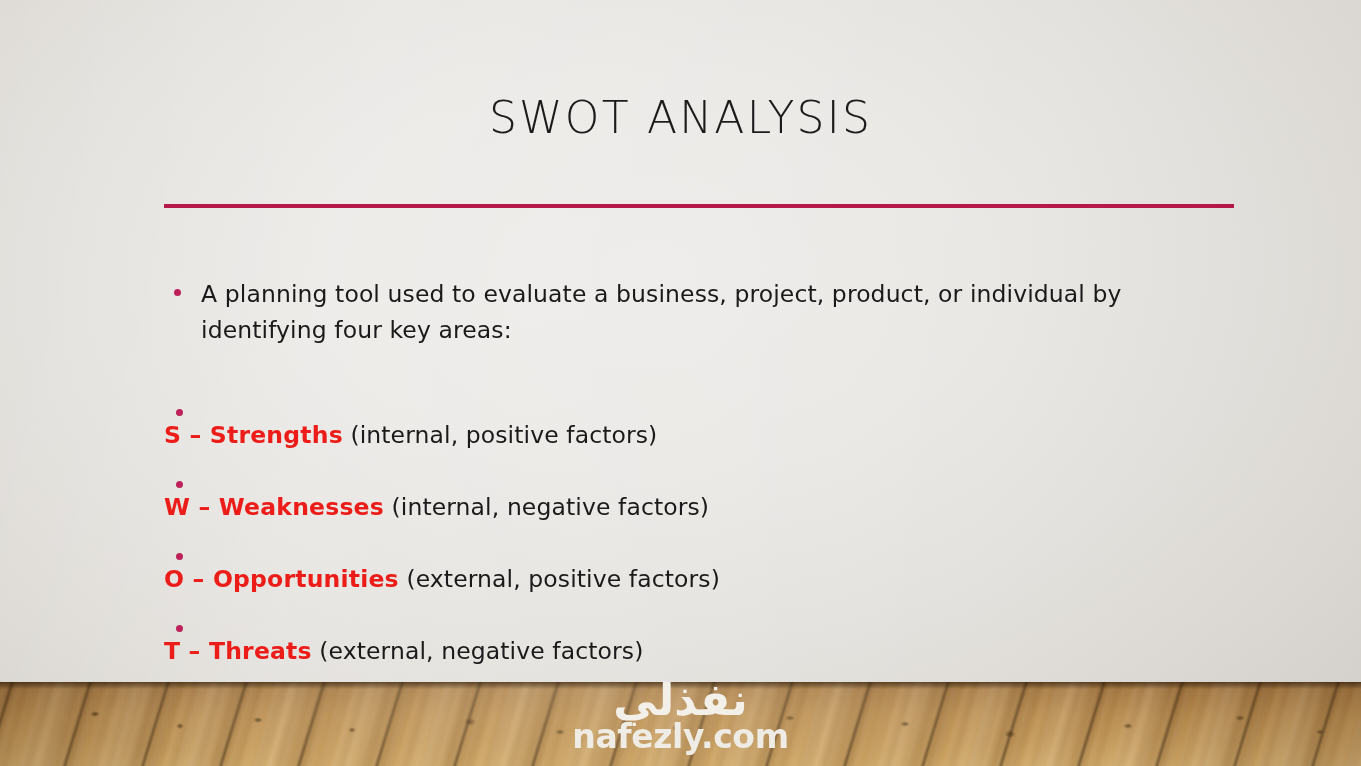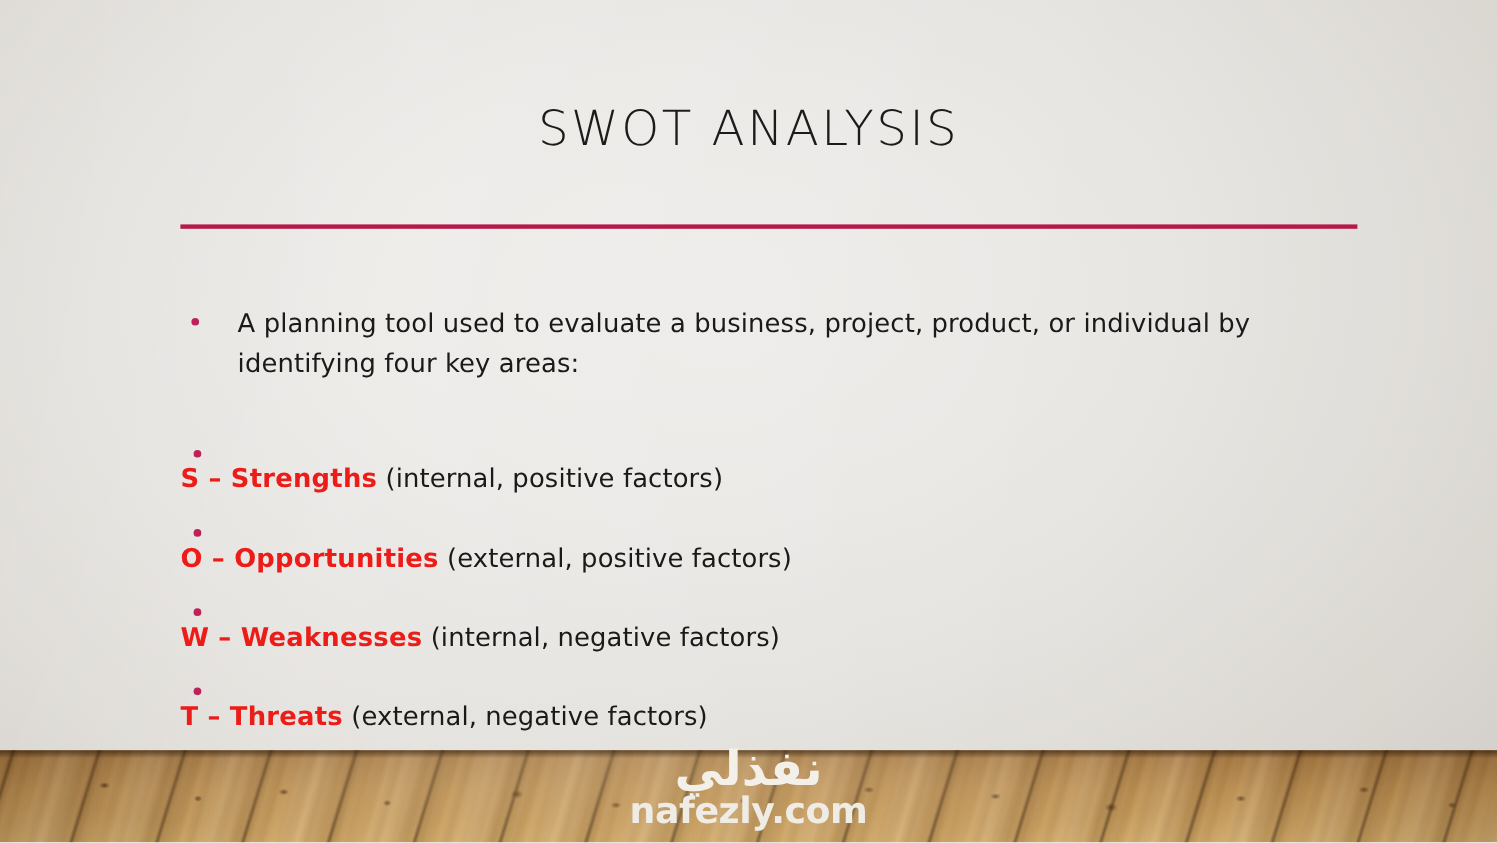--- a/index.html
+++ b/index.html
@@ -174,21 +174,20 @@
   .item .dot  { margin: 15px 18px 0 12px; }
 
   .intro-text {
     font-family: "DejaVu Sans", sans-serif;
     font-size: 23.5px;
     font-weight: 400;
     line-height: 36px;
     color: #1a1a1a;
     letter-spacing: 0.1px;
     max-width: 1010px;
-    margin-left: 15px;
   }
   .item {
     margin-top: 12px;
     flex-direction: column;
   }
   .item-text {
     font-family: "DejaVu Sans", sans-serif;
     font-size: 23.5px;
     line-height: 38px;
     color: #1a1a1a;
@@ -256,28 +255,28 @@
       <div class="blk item">
         <span class="dot"></span>
         <span class="item-text">
           <span class="item-key">S – Strengths</span><span> </span><span class="item-note">(internal, positive factors)</span>
         </span>
       </div>
 
       <div class="blk item">
         <span class="dot"></span>
         <span class="item-text">
-          <span class="item-key">O – Opportunities</span><span> </span><span class="item-note">(external, positive factors)</span>
+          <span class="item-key">W – Weaknesses</span><span> </span><span class="item-note">(internal, negative factors)</span>
         </span>
       </div>
 
       <div class="blk item">
         <span class="dot"></span>
         <span class="item-text">
-          <span class="item-key">W – Weaknesses</span><span> </span><span class="item-note">(internal, negative factors)</span>
+          <span class="item-key">O – Opportunities</span><span> </span><span class="item-note">(external, positive factors)</span>
         </span>
       </div>
 
       <div class="blk item">
         <span class="dot"></span>
         <span class="item-text">
           <span class="item-key">T – Threats</span><span> </span><span class="item-note">(external, negative factors)</span>
         </span>
       </div>
 

